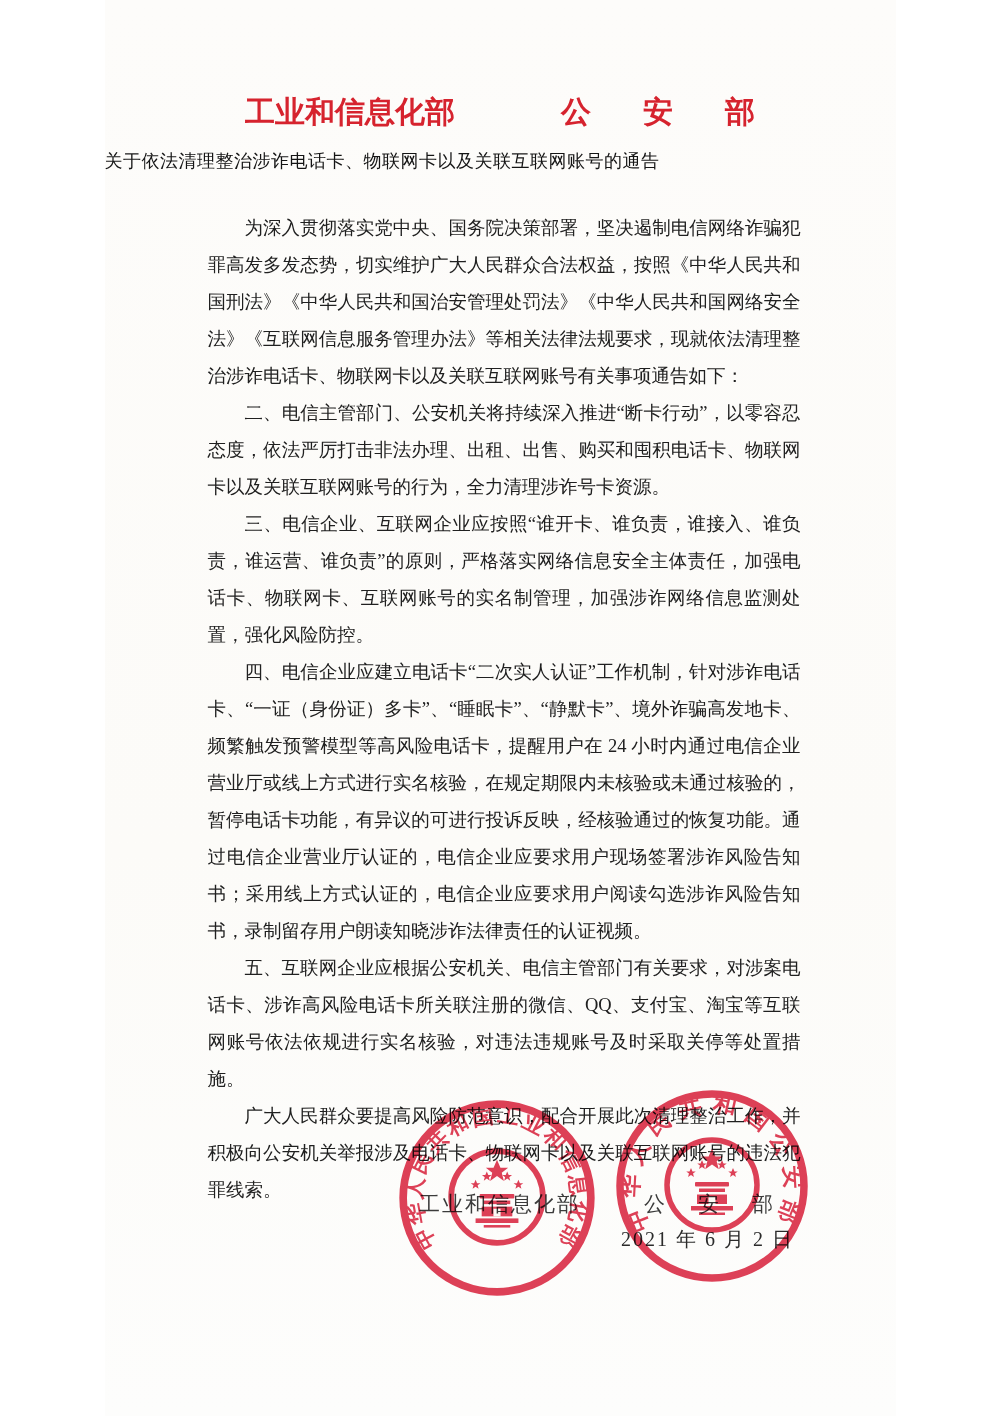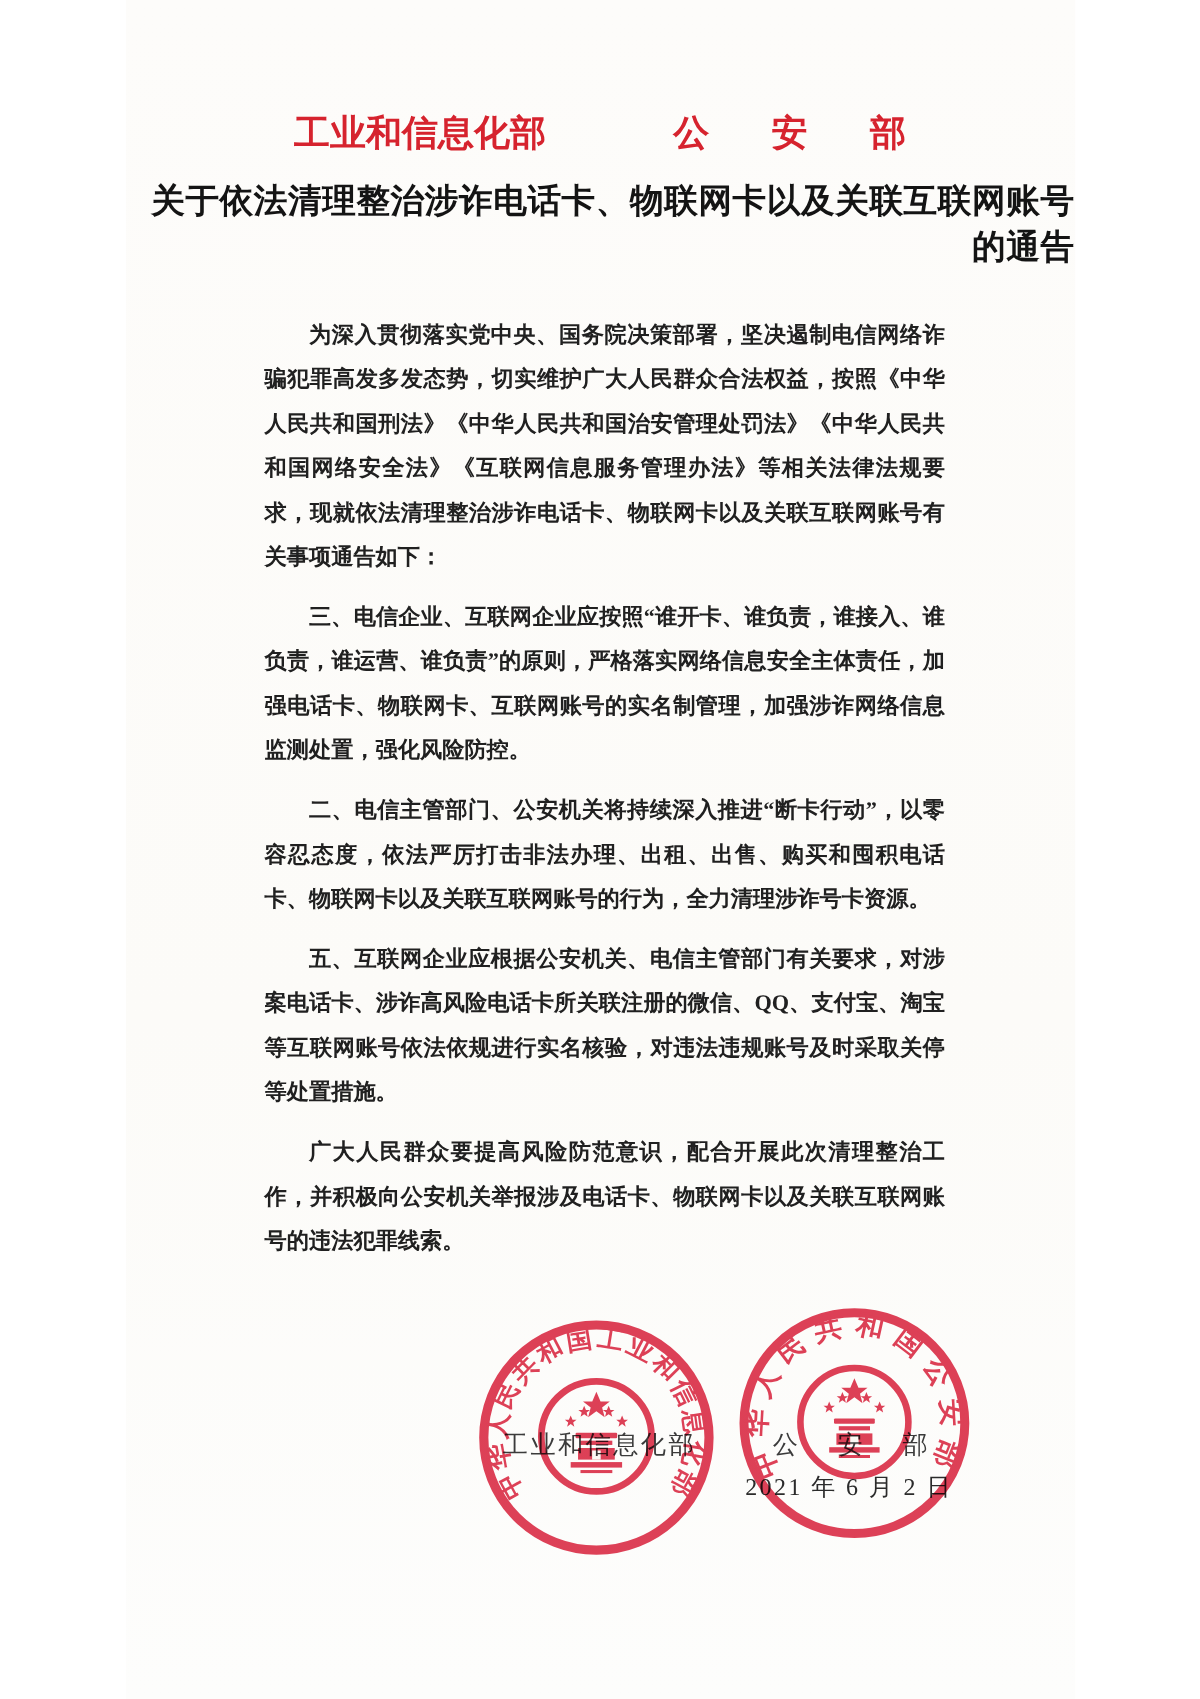--- a/index.html
+++ b/index.html
@@ -23,36 +23,35 @@
   .agency {
     color: #d6232e;
     font-weight: 700;
     font-size: 30px;
     line-height: 1.1;
     white-space: nowrap;
   }
   .agency.right { letter-spacing: 11px; margin-right: -11px; }
   .doc-title {
     margin-top: 21px;
-    text-align: right;
-    font-size: 28px;
-    font-weight: 700;
+    text-align: left;
+    font-size: 18px;
+    font-weight: 400;
     color: #141414;
     letter-spacing: 0.5px;
   }
   .body-text { margin: 37px 95px 0 103px; }
   .body-text p {
-    margin: 13px;
+    margin: 0;
     font-size: 18.5px;
     line-height: 37px;
     text-align: justify;
     text-justify: inter-ideograph;
     text-indent: 2em;
     color: #202020;
-    font-weight: bold;
   }
   .sign-name {
     position: absolute;
     width: 260px;
     text-align: center;
     font-size: 21px;
     color: #2b2b2b;
     letter-spacing: 2px;
     opacity: .92;
   }
@@ -82,22 +81,23 @@
 
   <div class="header-row">
     <span class="agency">工业和信息化部</span>
     <span class="agency right">公　安　部</span>
   </div>
 
   <div class="doc-title">关于依法清理整治涉诈电话卡、物联网卡以及关联互联网账号的通告</div>
 
   <div class="body-text">
     <p>为深入贯彻落实党中央、国务院决策部署，坚决遏制电信网络诈骗犯罪高发多发态势，切实维护广大人民群众合法权益，按照《中华人民共和国刑法》《中华人民共和国治安管理处罚法》《中华人民共和国网络安全法》《互联网信息服务管理办法》等相关法律法规要求，现就依法清理整治涉诈电话卡、物联网卡以及关联互联网账号有关事项通告如下：</p>
+    <p>二、电信主管部门、公安机关将持续深入推进“断卡行动”，以零容忍态度，依法严厉打击非法办理、出租、出售、购买和囤积电话卡、物联网卡以及关联互联网账号的行为，全力清理涉诈号卡资源。</p>
     <p>三、电信企业、互联网企业应按照“谁开卡、谁负责，谁接入、谁负责，谁运营、谁负责”的原则，严格落实网络信息安全主体责任，加强电话卡、物联网卡、互联网账号的实名制管理，加强涉诈网络信息监测处置，强化风险防控。</p>
-    <p>二、电信主管部门、公安机关将持续深入推进“断卡行动”，以零容忍态度，依法严厉打击非法办理、出租、出售、购买和囤积电话卡、物联网卡以及关联互联网账号的行为，全力清理涉诈号卡资源。</p>
+    <p>四、电信企业应建立电话卡“二次实人认证”工作机制，针对涉诈电话卡、“一证（身份证）多卡”、“睡眠卡”、“静默卡”、境外诈骗高发地卡、频繁触发预警模型等高风险电话卡，提醒用户在 24 小时内通过电信企业营业厅或线上方式进行实名核验，在规定期限内未核验或未通过核验的，暂停电话卡功能，有异议的可进行投诉反映，经核验通过的恢复功能。通过电信企业营业厅认证的，电信企业应要求用户现场签署涉诈风险告知书；采用线上方式认证的，电信企业应要求用户阅读勾选涉诈风险告知书，录制留存用户朗读知晓涉诈法律责任的认证视频。</p>
     <p>五、互联网企业应根据公安机关、电信主管部门有关要求，对涉案电话卡、涉诈高风险电话卡所关联注册的微信、QQ、支付宝、淘宝等互联网账号依法依规进行实名核验，对违法违规账号及时采取关停等处置措施。</p>
     <p>广大人民群众要提高风险防范意识，配合开展此次清理整治工作，并积极向公安机关举报涉及电话卡、物联网卡以及关联互联网账号的违法犯罪线索。</p>
   </div>
 
   <div class="sign-name sign-left">工业和信息化部</div>
   <div class="sign-name sign-right">公　安　部</div>
   <div class="sign-date">2021 年 6 月 2 日</div>
 
   <svg class="seal seal-left" viewBox="0 0 200 200" aria-hidden="true">
     <defs>

